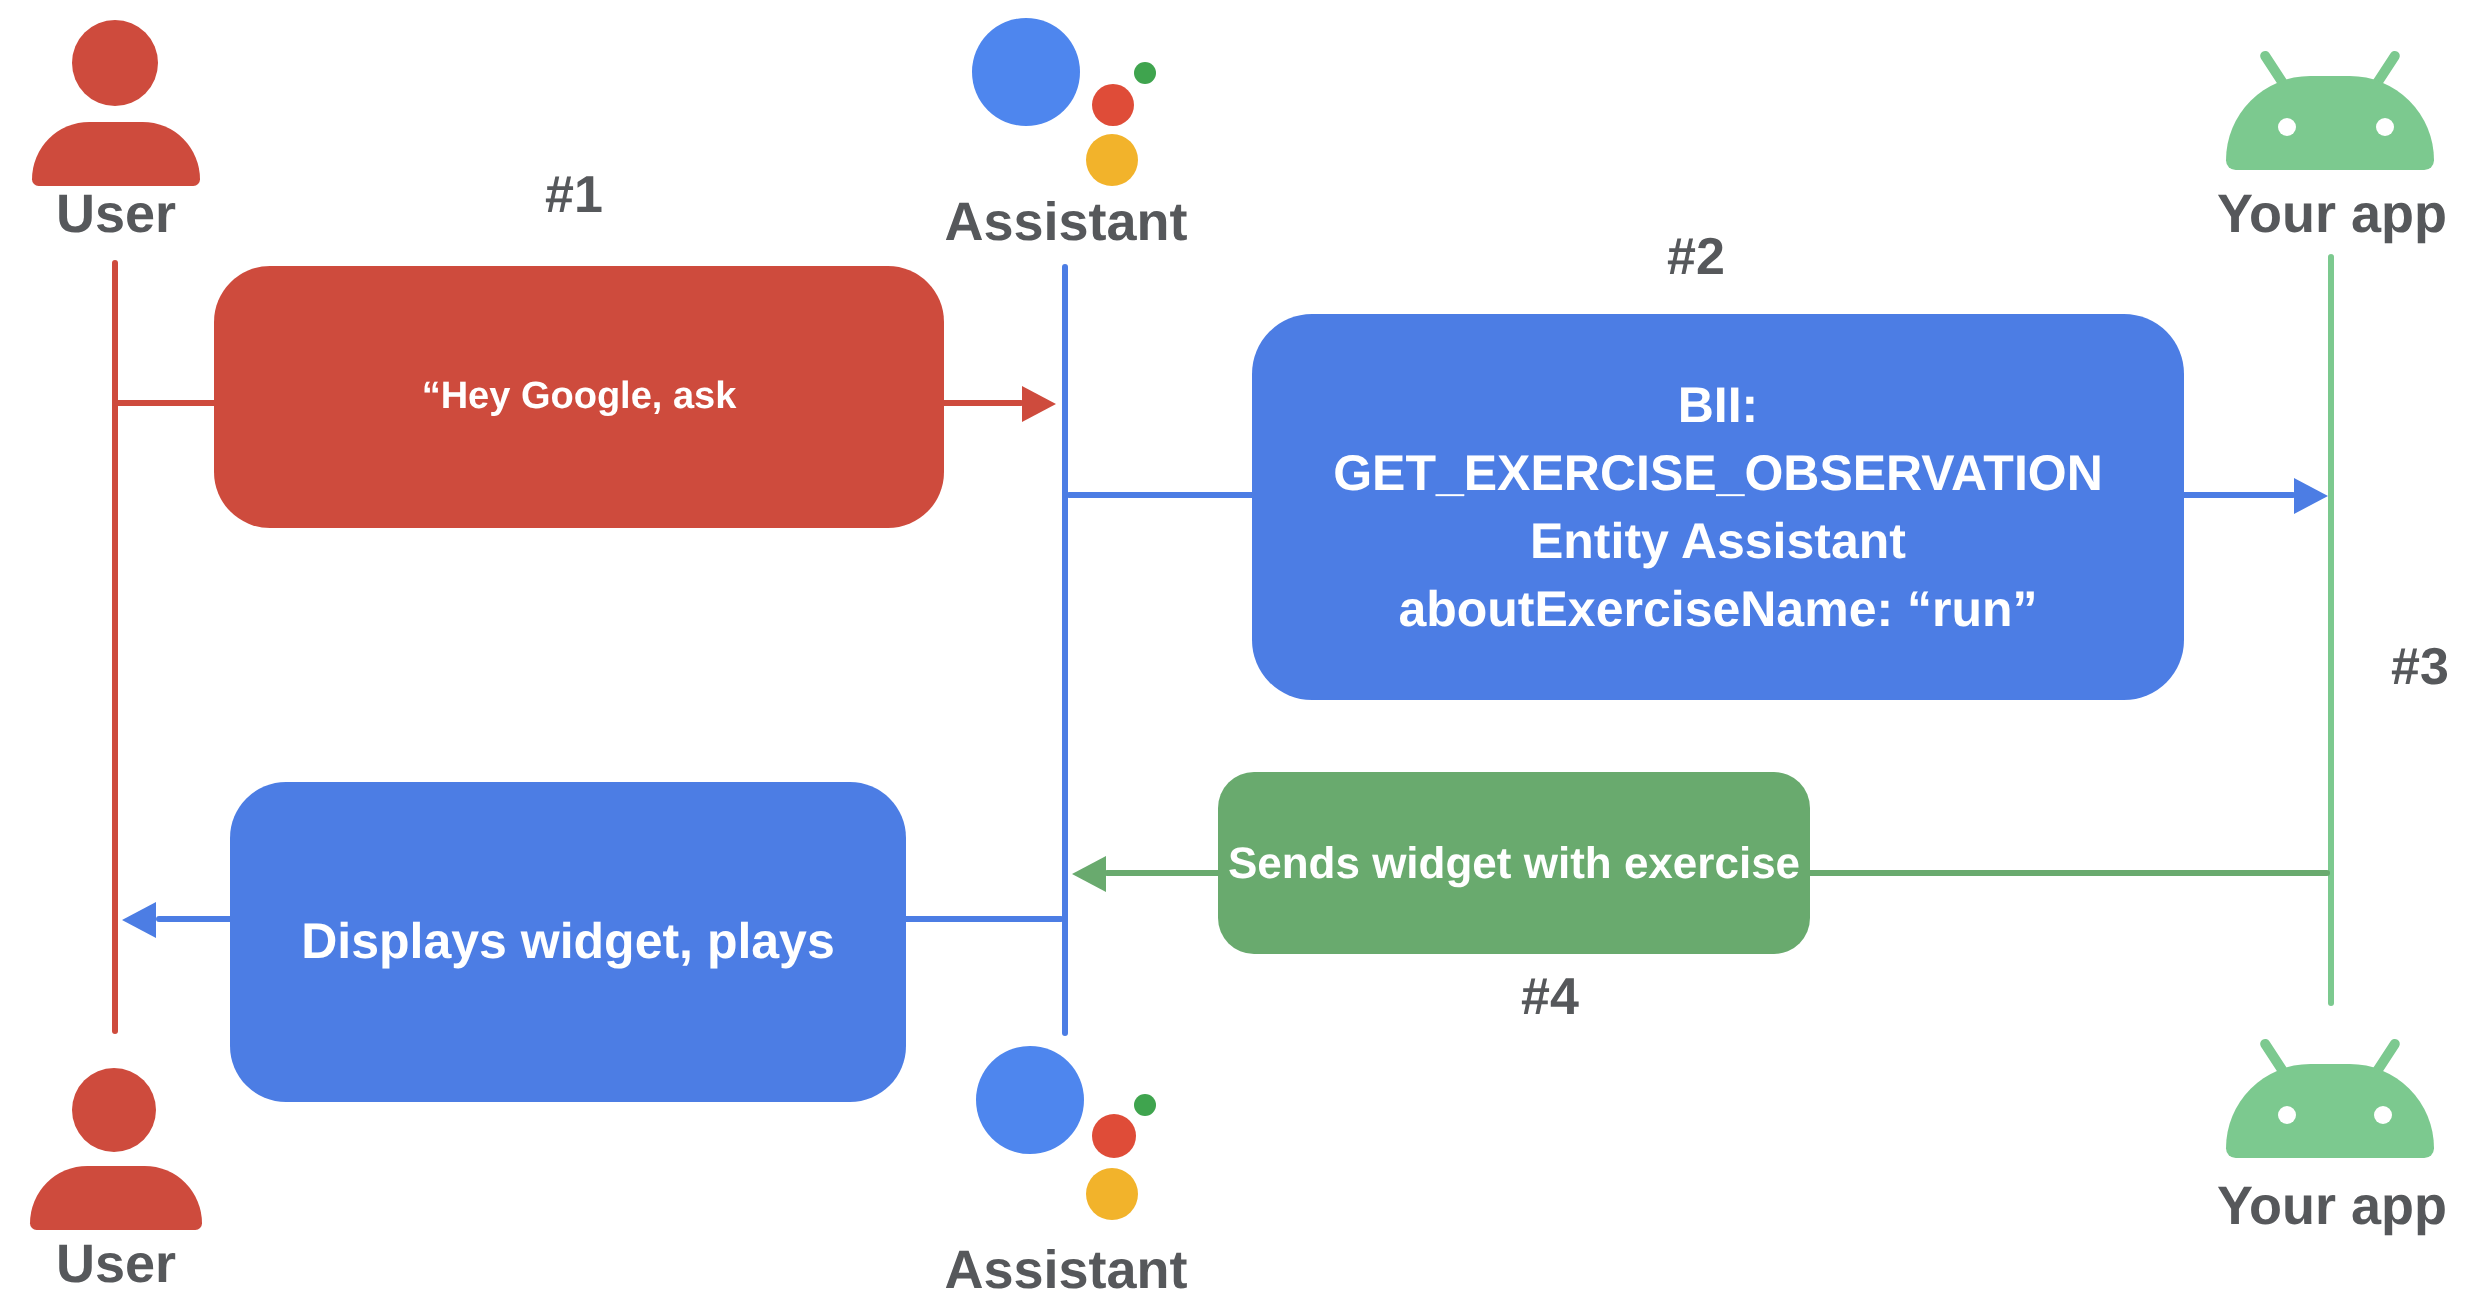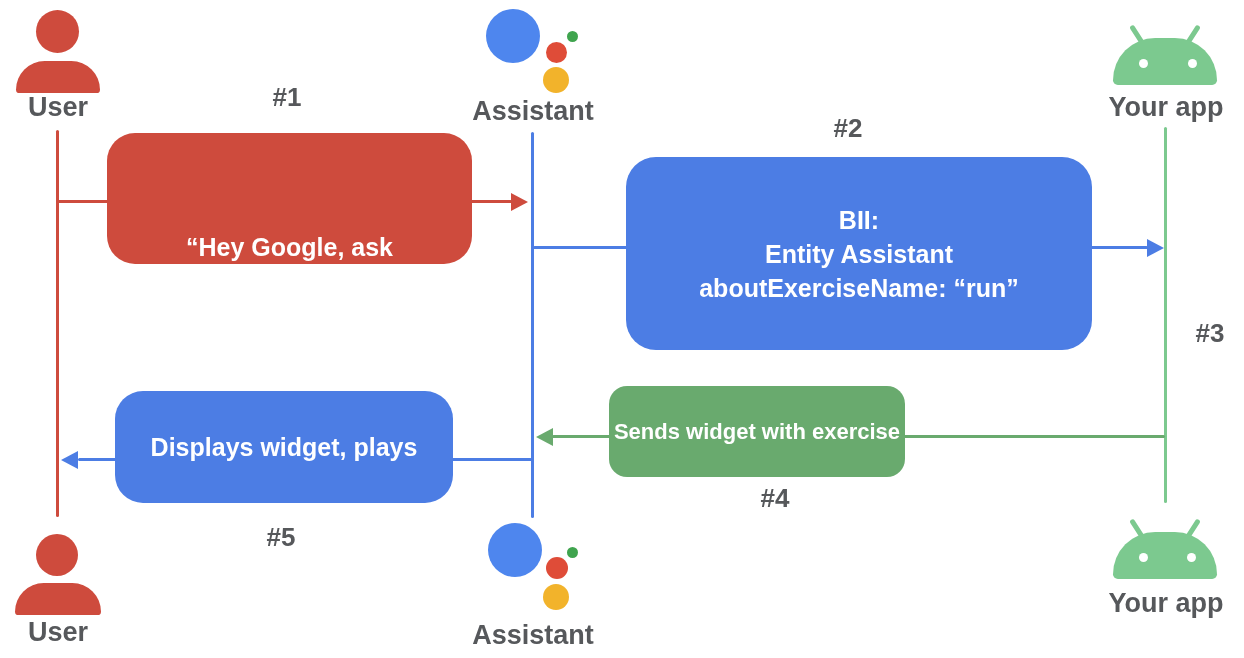--- a/index.html
+++ b/index.html
@@ -59,35 +59,36 @@
 
   <div class="msg-line blue" style="left:533px;top:246px;width:615px;"></div>
   <div class="arrowhead rt blue" style="left:1147px;top:239px;"></div>
 
   <div class="msg-line green" style="left:552px;top:435px;width:613px;"></div>
   <div class="arrowhead lt green" style="left:536px;top:428px;"></div>
 
   <div class="msg-line blue" style="left:78px;top:458px;width:454px;"></div>
   <div class="arrowhead lt blue" style="left:61px;top:451px;"></div>
 
-  <div class="box red" style="left:107px;top:133px;width:365px;height:131px;border-radius:28px;font-size:25px;line-height:33px;justify-content:flex-end;">
+  <div class="box red" style="left:107px;top:133px;width:365px;height:131px;border-radius:28px;font-size:19px;line-height:33px;">
     <span>“Hey Google, ask</span>
   </div>
 
   <div class="box blue" style="left:626px;top:157px;width:466px;height:193px;border-radius:30px;font-size:25px;line-height:34px;">
     <span>BII:</span>
+    <span>GET_EXERCISE_OBSERVATION</span>
     <span>Entity Assistant</span>
     <span>aboutExerciseName: “run”</span>
   </div>
 
   <div class="box green" style="left:609px;top:386px;width:296px;height:91px;border-radius:18px;font-size:22px;line-height:30px;">
     <span>Sends widget with exercise</span>
   </div>
 
-  <div class="box blue" style="left:115px;top:391px;width:338px;height:112px;border-radius:28px;font-size:25px;line-height:33px;">
+  <div class="box blue" style="left:115px;top:391px;width:338px;height:160px;border-radius:28px;font-size:25px;line-height:33px;">
     <span>Displays widget, plays</span>
   </div>
 
   <div class="step-label" style="left:287px;top:82px;">#1</div>
   <div class="step-label" style="left:848px;top:113px;">#2</div>
   <div class="step-label" style="left:1210px;top:318px;">#3</div>
   <div class="step-label" style="left:775px;top:483px;">#4</div>
   <div class="step-label" style="left:281px;top:522px;">#5</div>
 
   <div class="abs" style="left:0;top:0;">

